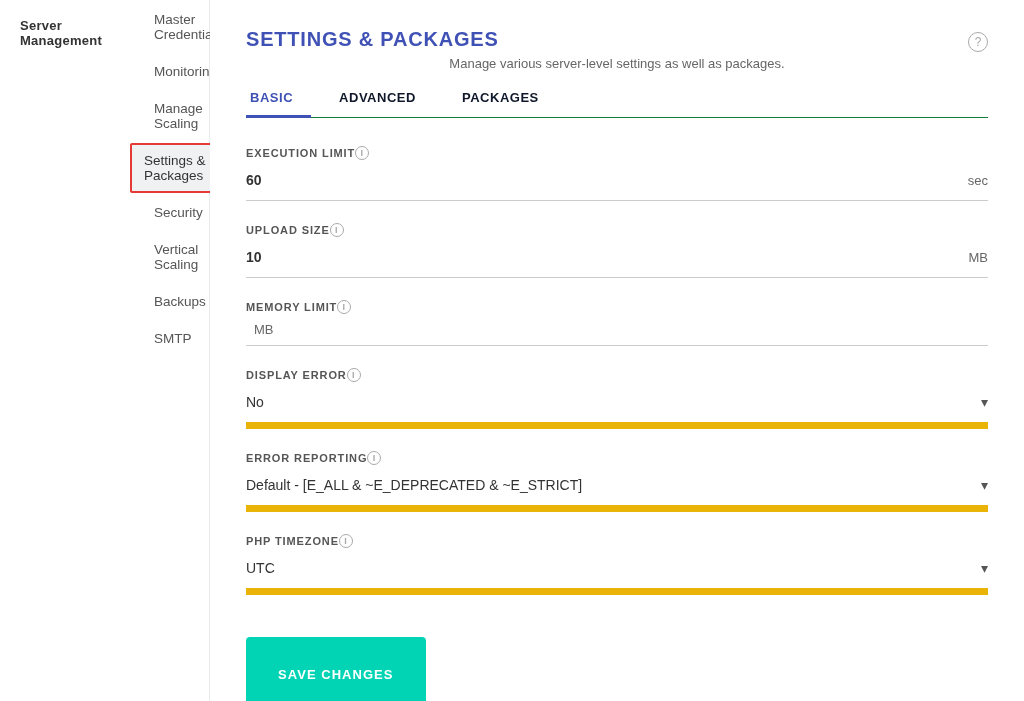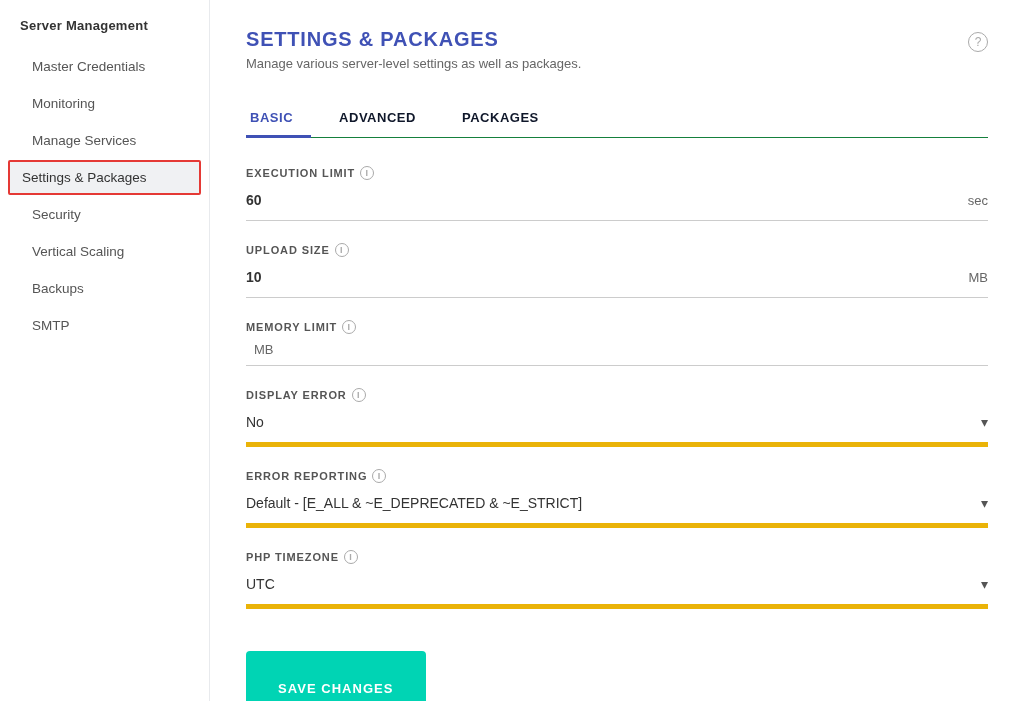--- a/index.html
+++ b/index.html
@@ -14,21 +14,21 @@
     }
 
     
     .sidebar {
       width: 210px;
       background: #fff;
       border-right: 1px solid #e8eaed;
       padding: 0;
       flex-shrink: 0;
       display: flex;
-      flex-direction: column;
+      flex-direction: row;
     }
     .sidebar-title {
       font-size: 13px;
       font-weight: 700;
       color: #333;
       padding: 18px 20px 14px 20px;
       letter-spacing: 0.02em;
     }
     .sidebar-item {
       padding: 10px 32px;
@@ -66,21 +66,22 @@
     }
     .page-title {
       font-size: 20px;
       font-weight: 700;
       color: #3f51b5;
       letter-spacing: 0.04em;
     }
     .page-subtitle {
       font-size: 13px;
       color: #666;
-      margin-bottom: 28px;
+      margin-bottom: 8px;
+      text-align: center;
     }
     .help-icon {
       width: 20px;
       height: 20px;
       border-radius: 50%;
       border: 1.5px solid #aaa;
       color: #aaa;
       display: flex;
       align-items: center;
       justify-content: center;
@@ -119,21 +120,20 @@
     }
     .field-label {
       font-size: 11px;
       font-weight: 700;
       color: #555;
       letter-spacing: 0.08em;
       text-transform: uppercase;
       margin-bottom: 8px;
       display: flex;
       align-items: center;
-      gap: 5px;
     }
     .info-icon {
       width: 14px;
       height: 14px;
       border-radius: 50%;
       border: 1.5px solid #aaa;
       color: #aaa;
       display: inline-flex;
       align-items: center;
       justify-content: center;
@@ -161,21 +161,21 @@
     .field-unit {
       font-size: 13px;
       color: #666;
       margin-left: 8px;
       text-align: right;
     }
 
     .field-select-row {
       display: flex;
       align-items: center;
-      border-bottom: 5px solid #eab308;
+      border-bottom: 7px solid #eab308;
       padding-bottom: 8px;
     }
     .field-select {
       flex: 1;
       border: none;
       outline: none;
       font-size: 14px;
       color: #333;
       background: transparent;
       appearance: none;
@@ -214,21 +214,21 @@
     }
   </style>
 </head>
 <body>
 
 <div class="sidebar">
   <div class="sidebar-title">Server Management</div>
   <div id="sidebar-items-container">
       <div class="sidebar-item">Master Credentials</div>
       <div class="sidebar-item">Monitoring</div>
-      <div class="sidebar-item">Manage Services</div>
+      <div class="sidebar-item">Manage Scaling</div>
       <div class="sidebar-item active">Settings &amp; Packages</div>
       <div class="sidebar-item">Security</div>
       <div class="sidebar-item">Vertical Scaling</div>
       <div class="sidebar-item">Backups</div>
       <div class="sidebar-item">SMTP</div>
     </div>
 </div>
 
 <div class="main">
   <div class="page-header">

